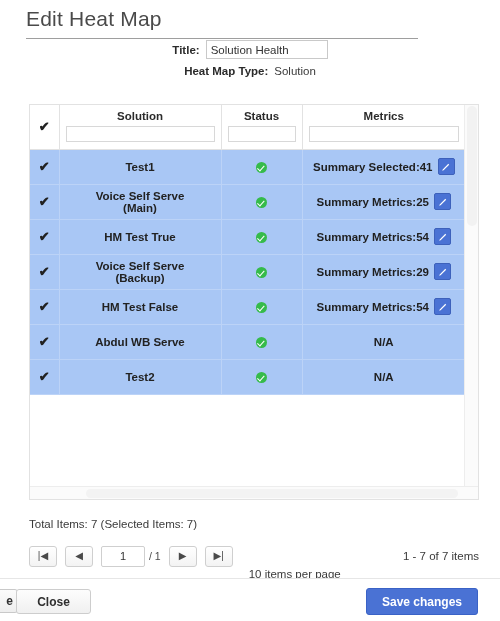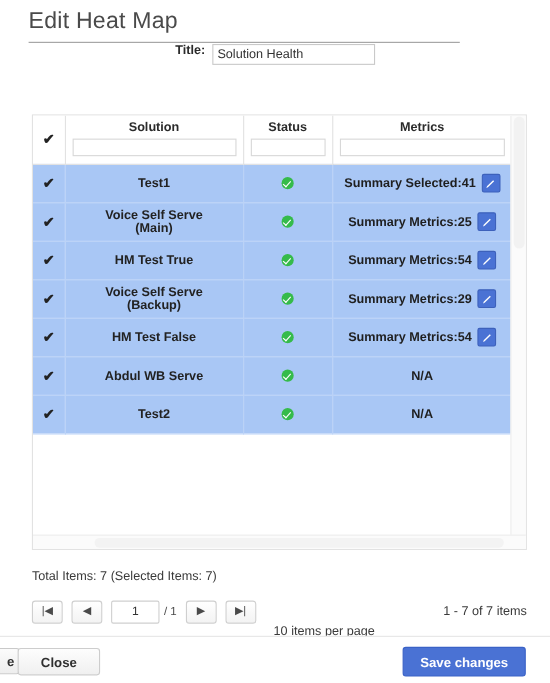--- a/index.html
+++ b/index.html
@@ -37,32 +37,32 @@
   }
 
   
   .form-area {
     position: absolute;
     left: 0; top: 40px;
     width: 500px;
   }
   .form-row {
     display: flex;
-    align-items: flex-start;
+    align-items: center;
     justify-content: center;
     margin-bottom: 6px;
   }
   .form-label {
     font-size: 11.5px;
     font-weight: bold;
     color: #2b2b2b;
     margin-right: 6px;
   }
   .title-input {
-    width: 148px;
+    width: 122px;
     height: 19px;
     border: 1px solid #c9c9c9;
     background: #fff;
     font-family: "Liberation Sans", sans-serif;
     font-size: 11.5px;
     color: #333;
     padding: 0 4px;
     outline: none;
   }
   .form-static {
@@ -343,20 +343,24 @@
 
   <div class="modal-header">
     <div class="modal-title">Edit Heat Map</div>
     <div class="header-rule"></div>
   </div>
 
   <div class="form-area">
     <div class="form-row">
       <span class="form-label">Title:</span>
       <input class="title-input" type="text" value="Solution Health" style="">
+    </div>
+    <div class="form-row">
+      <span class="form-label">Heat Map Type:</span>
+      <span class="form-static">Solution</span>
     </div>
   </div>
 
   <div class="grid-wrap">
     <div class="grid-scroll">
       <table class="grid">
         <colgroup>
           <col class="c-check">
             <col class="c-sol">
             <col class="c-stat">

